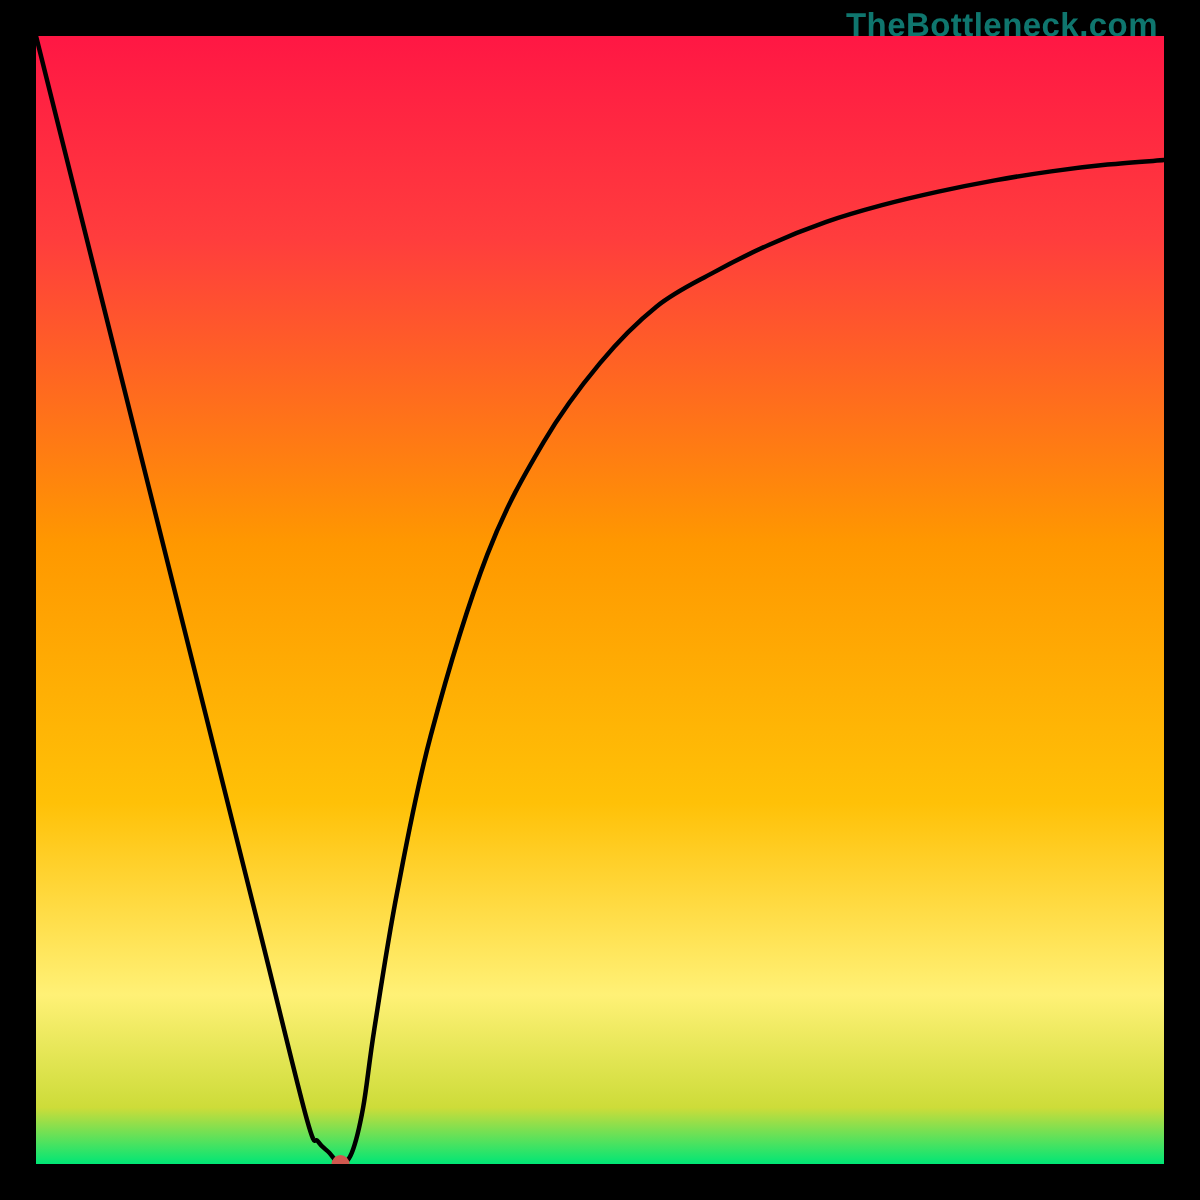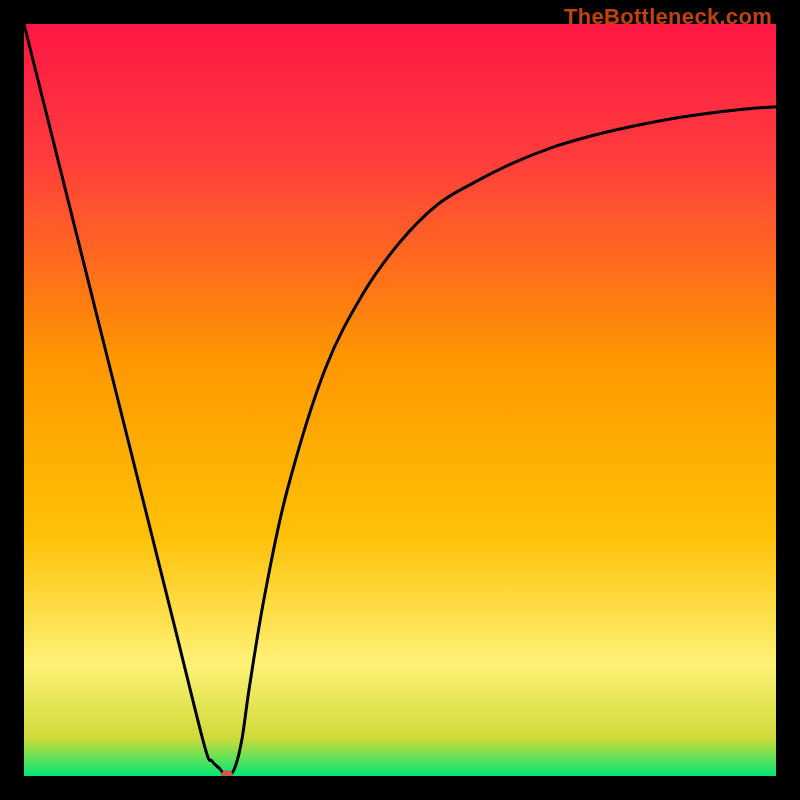--- a/index.html
+++ b/index.html
@@ -22,21 +22,21 @@
     left: 24px;
     top: 24px;
     width: 752px;
     height: 752px;
     overflow: hidden;
   }
   .watermark {
     position: absolute;
     top: 4px;
     right: 28px;
-    color: #c2410c;
+    color: #0f766e;
     font-size: 22px;
     font-weight: 600;
     letter-spacing: 0.3px;
     user-select: none;
   }
   svg { display:block; }
 </style>
 </head>
 <body>
 

